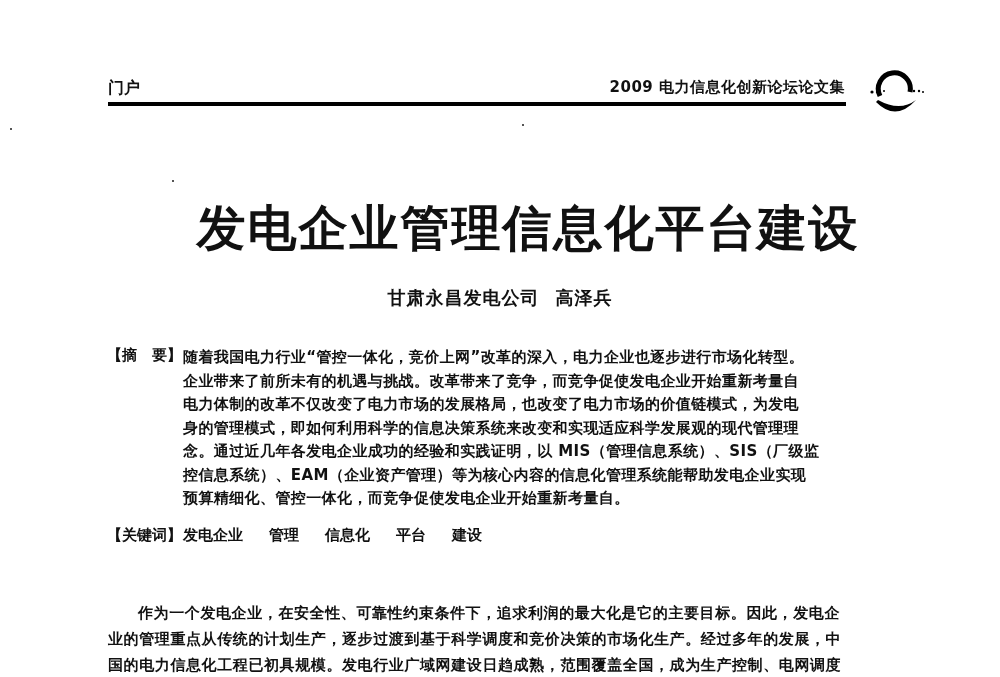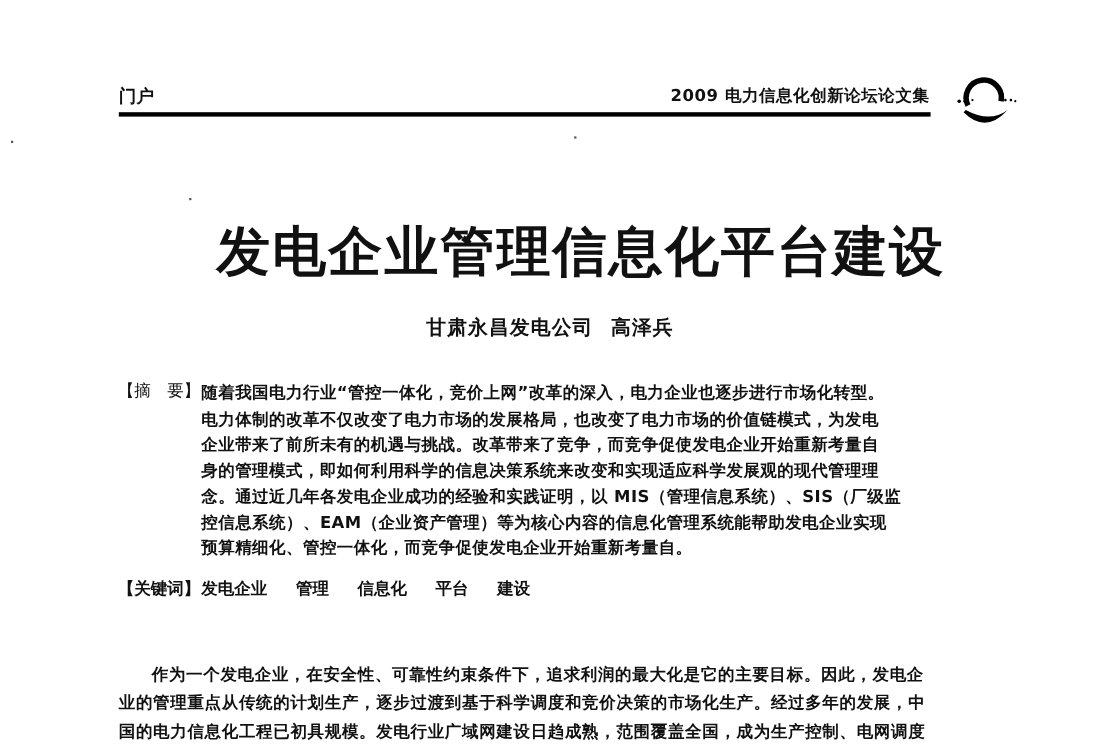--- a/index.html
+++ b/index.html
@@ -39,21 +39,21 @@
   .author {
     position: absolute; left: 0; width: 1000px; top: 286px;
     text-align: center; font-size: 18px; font-weight: bold; letter-spacing: 1px;
     font-family: "DejaVu Serif", "Liberation Serif", serif;
   }
   .author .gap { display: inline-block; width: 16px; }
 
   
   .abstract { position: absolute; left: 107px; top: 346px; width: 760px; }
   .abs-label {
-    position: absolute; left: 0; top: 0; font-size: 15px; font-weight: normal;
+    position: absolute; left: 0; top: 0; font-size: 15px; font-weight: bold;
     width: 76px; white-space: nowrap;
   }
   .abs-lines { position: absolute; left: 76px; top: 0; width: 700px; }
   .abs-line {
     height: 23.5px; line-height: 23.5px; font-size: 15px; font-weight: bold;
     white-space: nowrap; letter-spacing: 0.4px;
   }
   .keywords { position: absolute; left: 107px; top: 510px; font-size: 15px; font-weight: bold; white-space: nowrap; margin-top: 16px; }
   .kw-label { display: inline-block; width: 76px; }
   .kw-item { display: inline-block; margin-right: 26px; }
@@ -93,22 +93,22 @@
 
   <div class="title">发电企业管理信息化平台建设</div>
   <div class="author">
     <span>甘肃永昌发电公司</span><span class="gap"></span><span>高泽兵</span>
   </div>
 
   <div class="abstract">
     <div class="abs-label">【摘　要】</div>
     <div class="abs-lines">
       <div class="abs-line">随着我国电力行业“管控一体化，竞价上网”改革的深入，电力企业也逐步进行市场化转型。</div>
+      <div class="abs-line">企业带来了前所未有的机遇与挑战。改革带来了竞争，而竞争促使发电企业开始重新考量自</div>
       <div class="abs-line">电力体制的改革不仅改变了电力市场的发展格局，也改变了电力市场的价值链模式，为发电</div>
-      <div class="abs-line">企业带来了前所未有的机遇与挑战。改革带来了竞争，而竞争促使发电企业开始重新考量自</div>
       <div class="abs-line">身的管理模式，即如何利用科学的信息决策系统来改变和实现适应科学发展观的现代管理理</div>
       <div class="abs-line">念。通过近几年各发电企业成功的经验和实践证明，以 MIS（管理信息系统）、SIS（厂级监</div>
       <div class="abs-line">控信息系统）、EAM（企业资产管理）等为核心内容的信息化管理系统能帮助发电企业实现</div>
       <div class="abs-line">预算精细化、管控一体化，而竞争促使发电企业开始重新考量自。</div>
     </div>
   </div>
 
   <div class="keywords">
     <span class="kw-label">【关键词】</span><span class="kw-item">发电企业</span><span class="kw-item">管理</span><span class="kw-item">信息化</span><span class="kw-item">平台</span><span class="kw-item">建设</span>
   </div>

